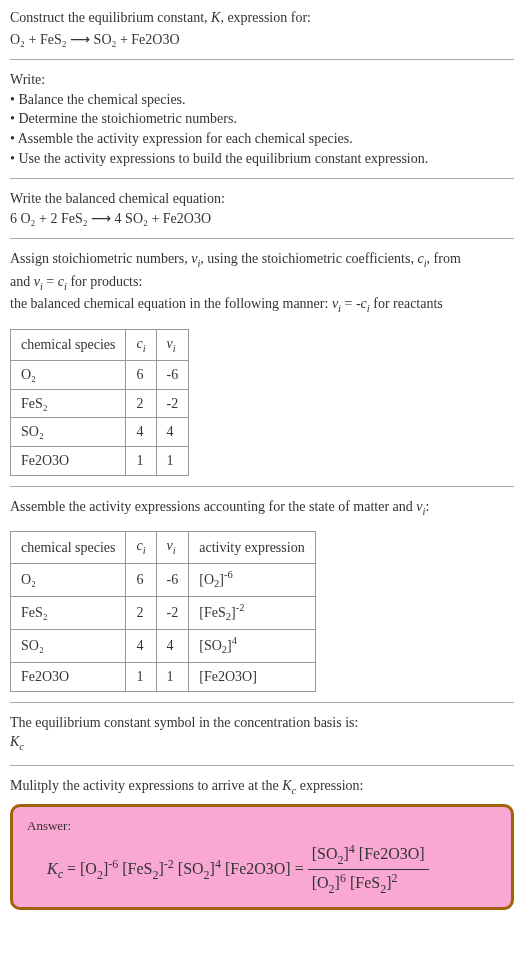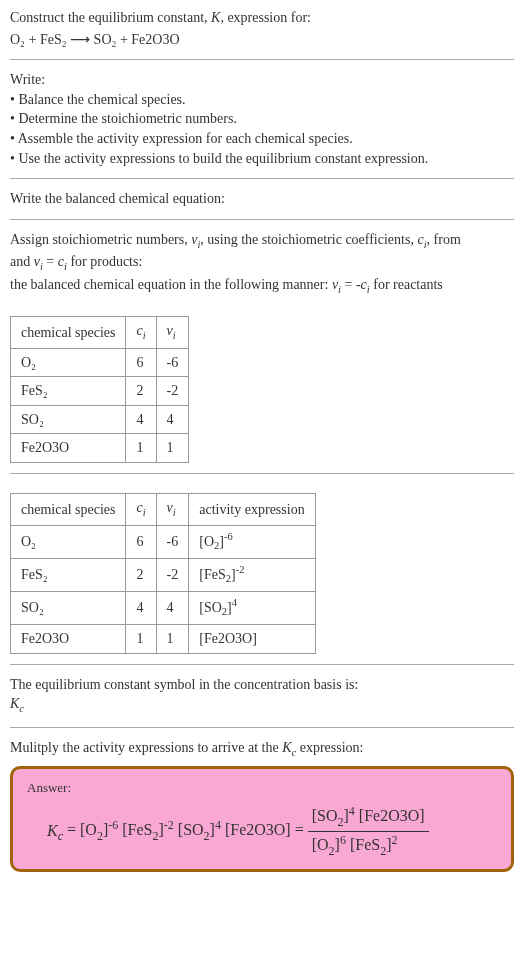--- a/index.html
+++ b/index.html
@@ -22,21 +22,21 @@
     border-bottom: none;
   }
   .prompt {
     margin-bottom: 2px;
   }
   .eqn {
     font-family: Georgia, serif;
   }
   table.grid {
     border-collapse: collapse;
-    margin-top: 19px;
+    margin-top: 12px;
   }
   table.grid th, table.grid td {
     border: 1px solid #999;
     padding: 4px 10px;
     text-align: left;
     font-weight: normal;
     font-size: 14px;
   }
   table.grid th {
     background: #fff;
@@ -94,20 +94,21 @@
 <div class="section">
   <div>Write:</div>
   <div>• Balance the chemical species.</div>
   <div>• Determine the stoichiometric numbers.</div>
   <div>• Assemble the activity expression for each chemical species.</div>
   <div>• Use the activity expressions to build the equilibrium constant expression.</div>
 </div>
 
 <div class="section">
   <div>Write the balanced chemical equation:</div>
+  <div class="eqn">6 O₂ + 2 FeS₂  ⟶  4 SO₂ + Fe2O3O</div>
 </div>
 
 <div class="section">
   <div>
     Assign stoichiometric numbers, <span class="italic">ν<sub>i</sub></span>, using the stoichiometric coefficients, <span class="italic">c<sub>i</sub></span>, from
   </div>
   <div>
     and <span class="italic">ν<sub>i</sub></span> = <span class="italic">c<sub>i</sub></span> for products:
   </div>
   <div>
@@ -138,20 +139,23 @@
     <tr>
       <td>Fe2O3O</td>
       <td class="num">1</td>
       <td class="num">1</td>
     </tr>
   </tbody>
     </table>
 </div>
 
 <div class="section">
+  <div>
+    Assemble the activity expressions accounting for the state of matter and <span class="italic">ν<sub>i</sub></span>:
+  </div>
   <table class="grid">
     <tbody>
         <tr>
       <th>chemical species</th>
       <th><span class="italic">c<sub>i</sub></span></th>
       <th><span class="italic">ν<sub>i</sub></span></th>
       <th>activity expression</th>
     </tr>
     <tr>
       <td>O₂</td>

